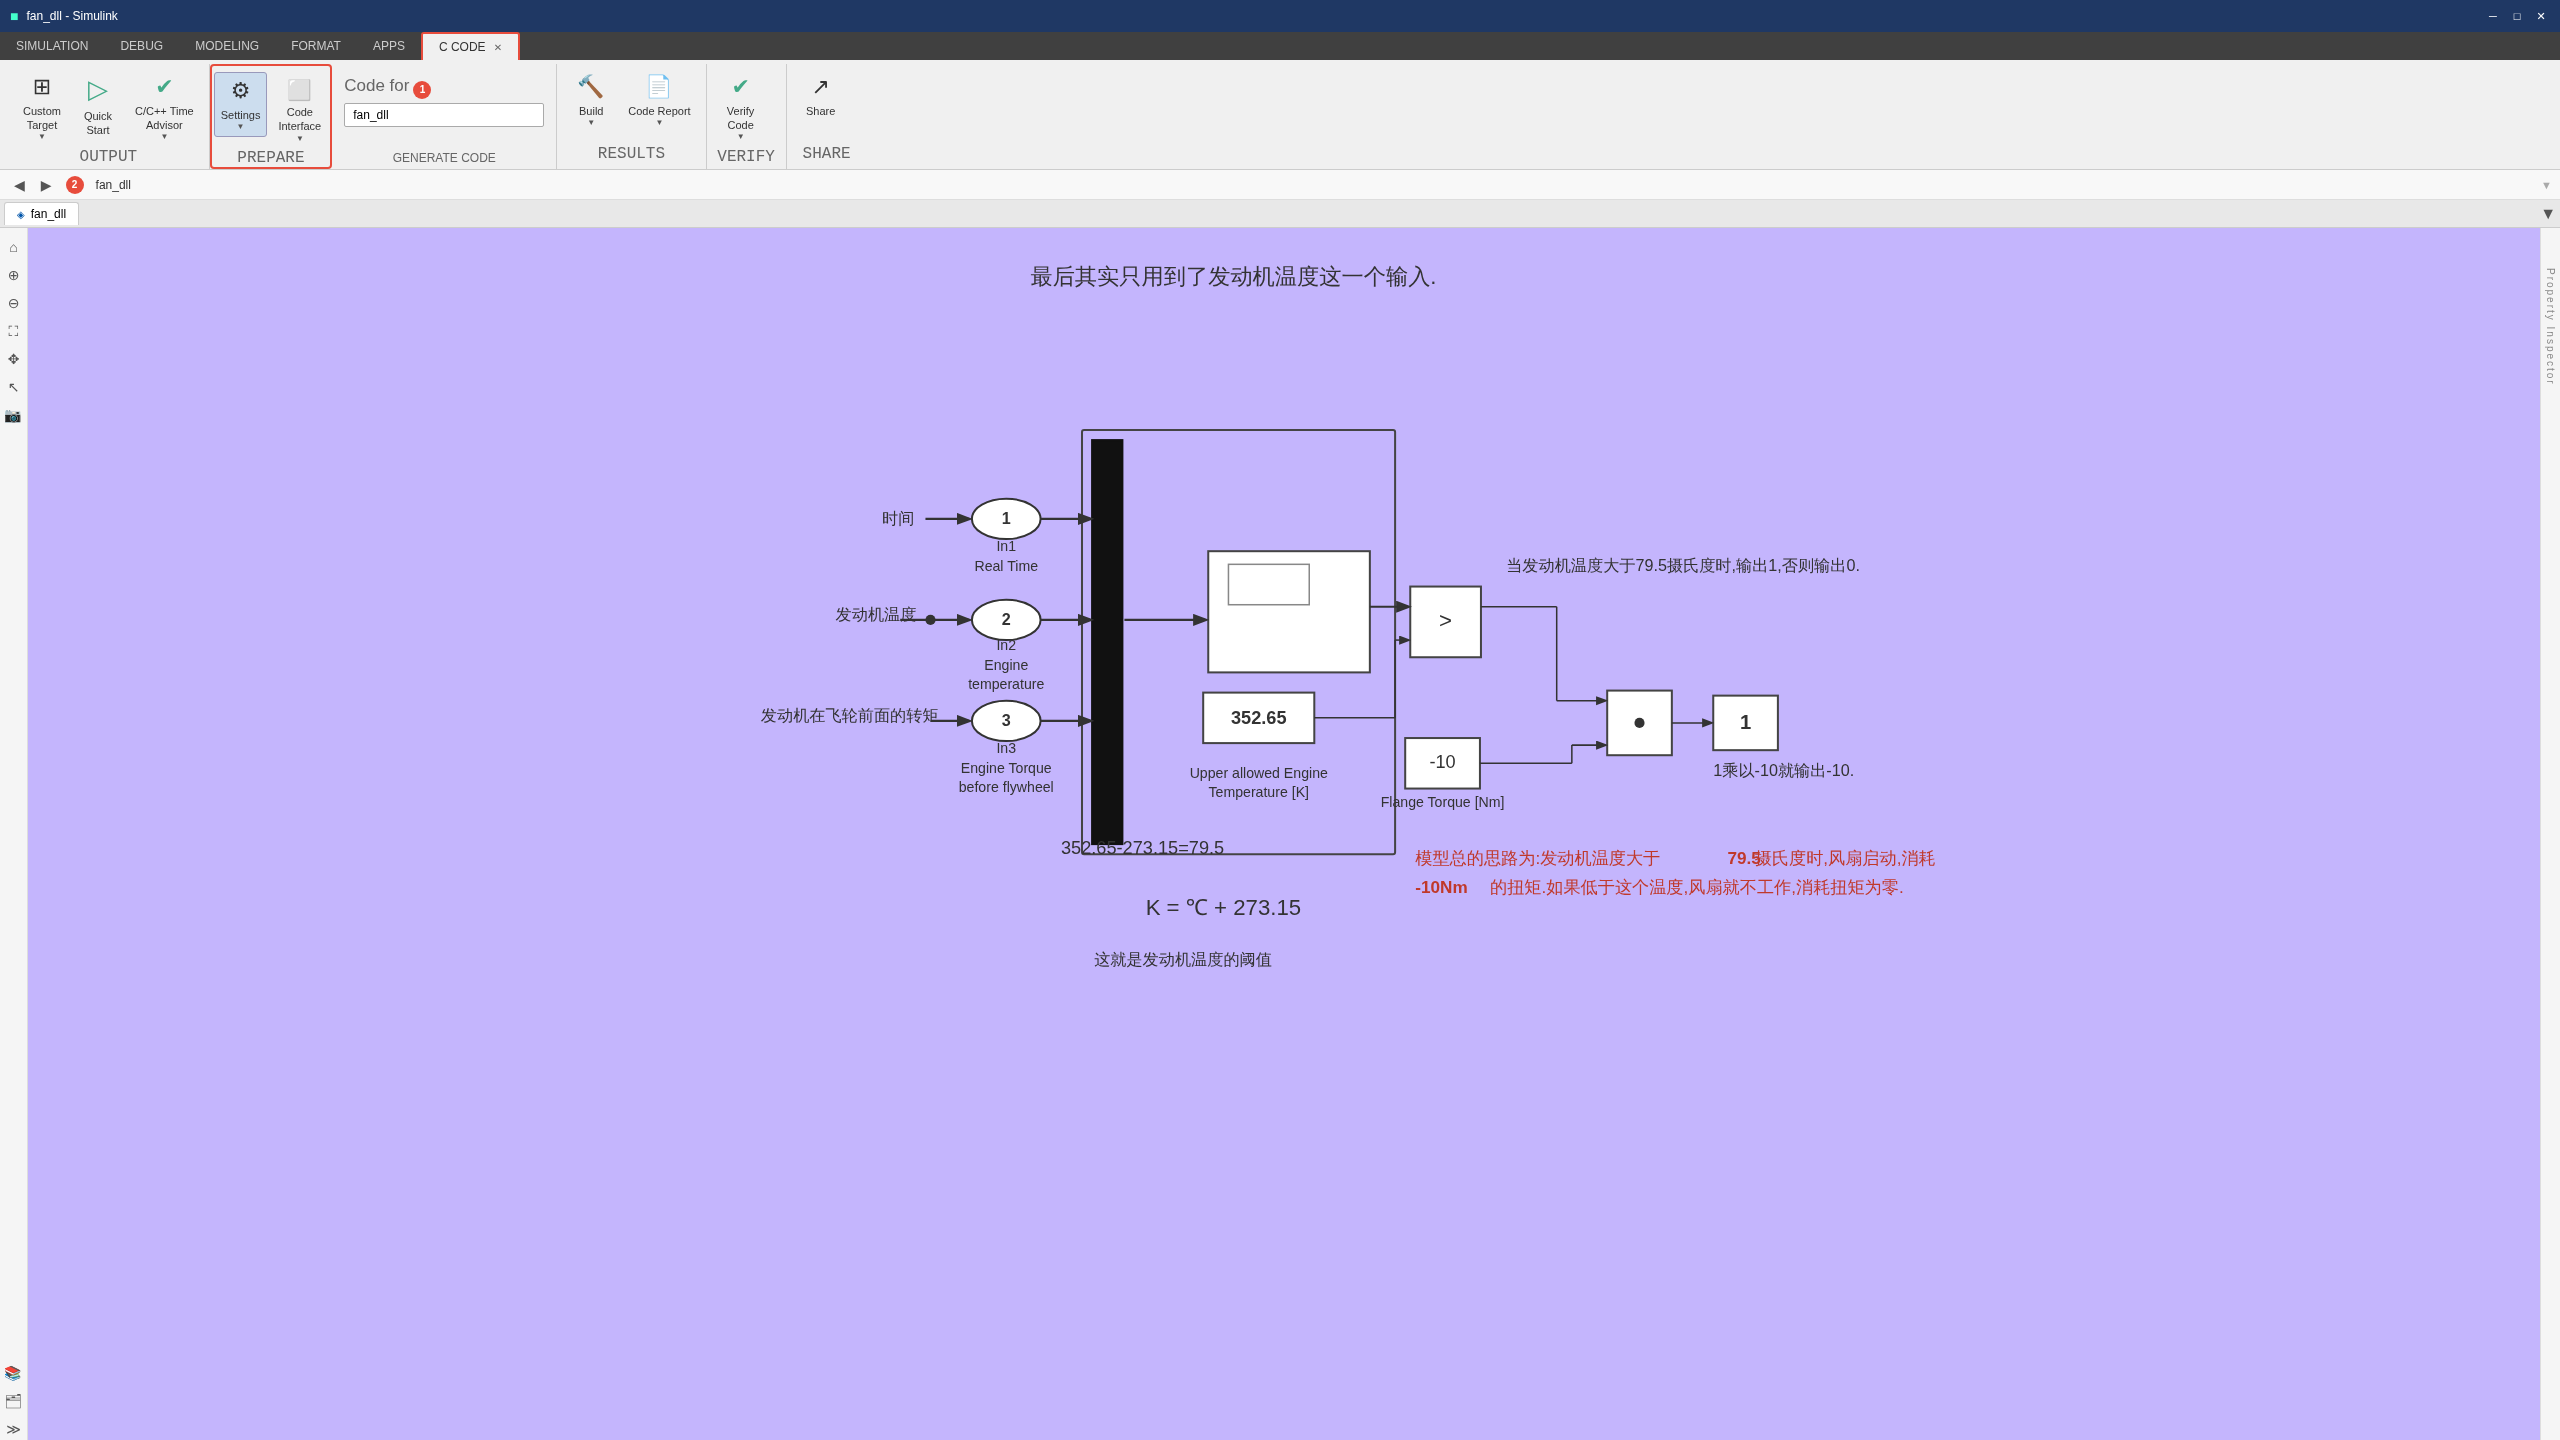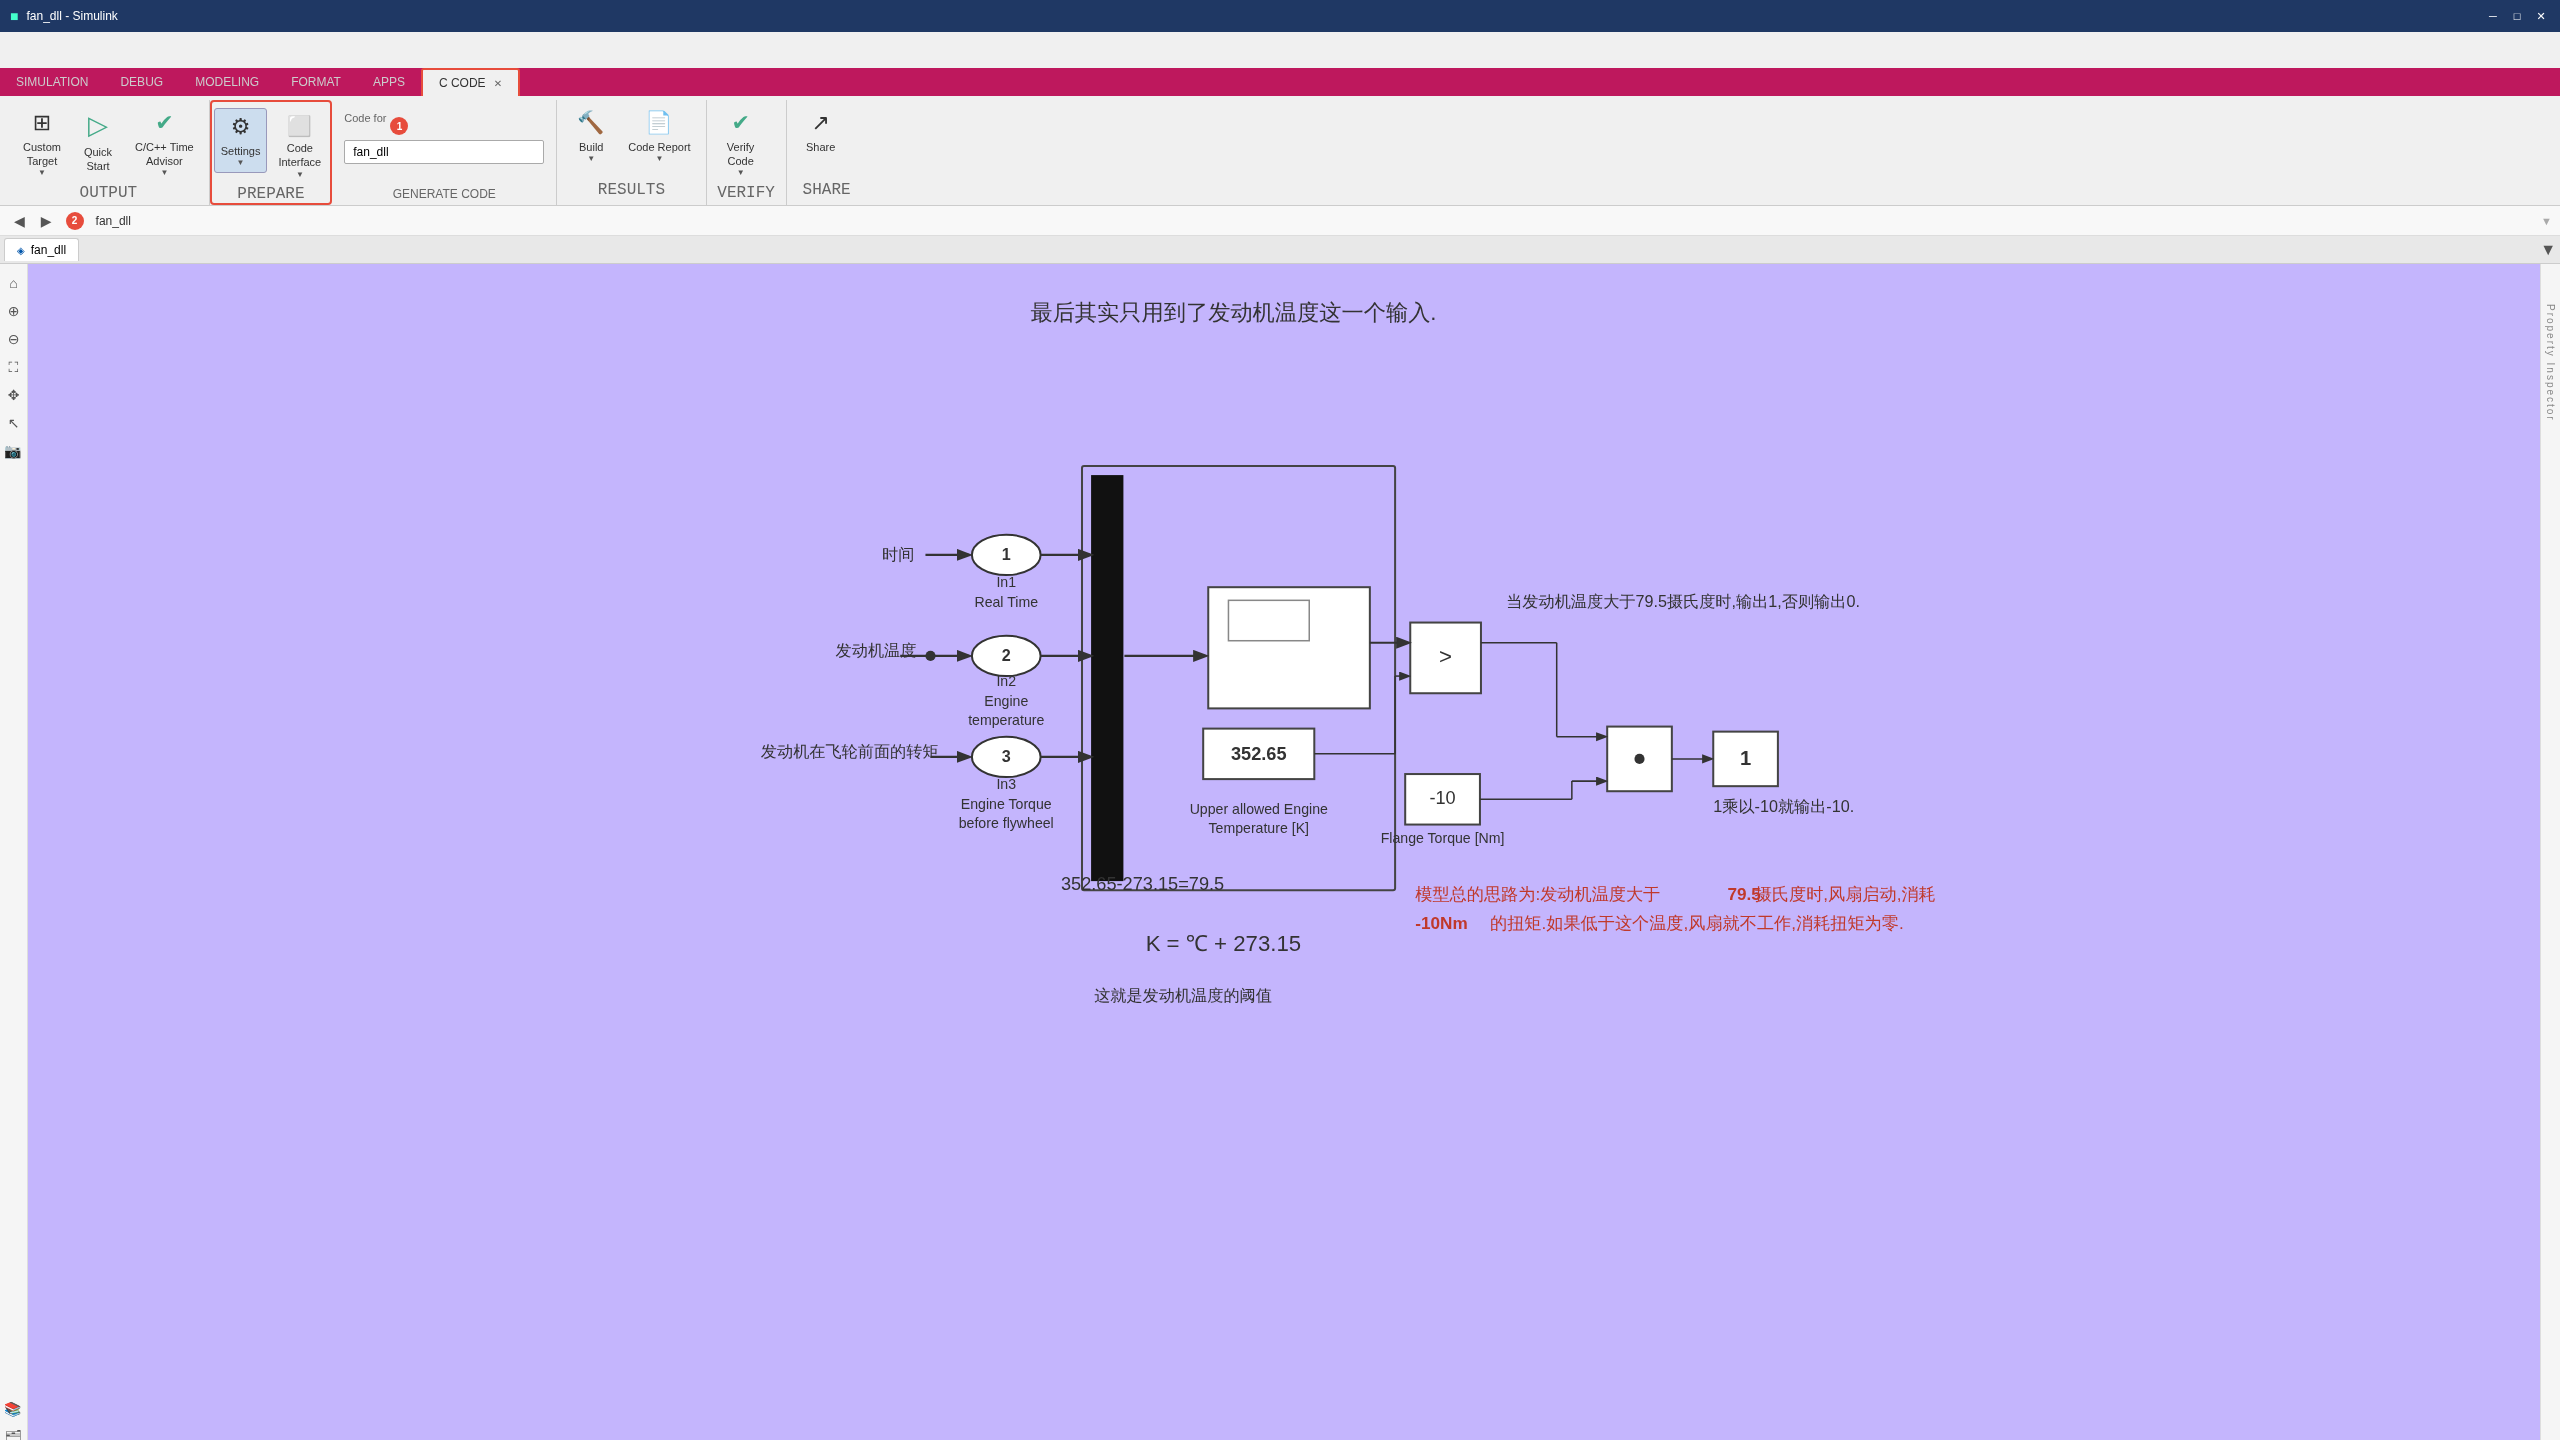--- a/index.html
+++ b/index.html
@@ -15,26 +15,25 @@
       padding: 0 10px;
       justify-content: space-between;
       font-size: 12px;
     }
     .title-bar-left { display: flex; align-items: center; gap: 8px; }
     .title-bar-right { display: flex; align-items: center; gap: 6px; }
     .title-bar-btn { width: 18px; height: 18px; cursor: pointer; display: flex; align-items: center; justify-content: center; font-size: 11px; color: white; }
 
     
     .ribbon-tabs {
-      background: #be185d;
+      background: #404040;
       display: flex;
       align-items: flex-end;
       padding-left: 0;
       height: 28px;
-      margin-top: 36px;
     }
     .ribbon-tab {
       padding: 4px 16px;
       color: #ccc;
       font-size: 12px;
       cursor: pointer;
       height: 100%;
       display: flex;
       align-items: center;
       border-top-left-radius: 3px;
@@ -111,23 +110,23 @@
 
     
     .generate-code-group {
       display: flex;
       flex-direction: column;
       padding: 4px 12px 4px 12px;
       border-right: 1px solid #ccc;
       min-width: 200px;
     }
     .code-for-label {
-      font-size: 11px;
+      font-size: 17px;
       color: #666;
-      margin-bottom: 16px;
+      margin-bottom: 7px;
     }
     .code-for-input {
       border: 1px solid #aaa;
       padding: 4px 8px;
       font-size: 12px;
       background: white;
       border-radius: 2px;
       width: 200px;
       margin-bottom: 4px;
     }

